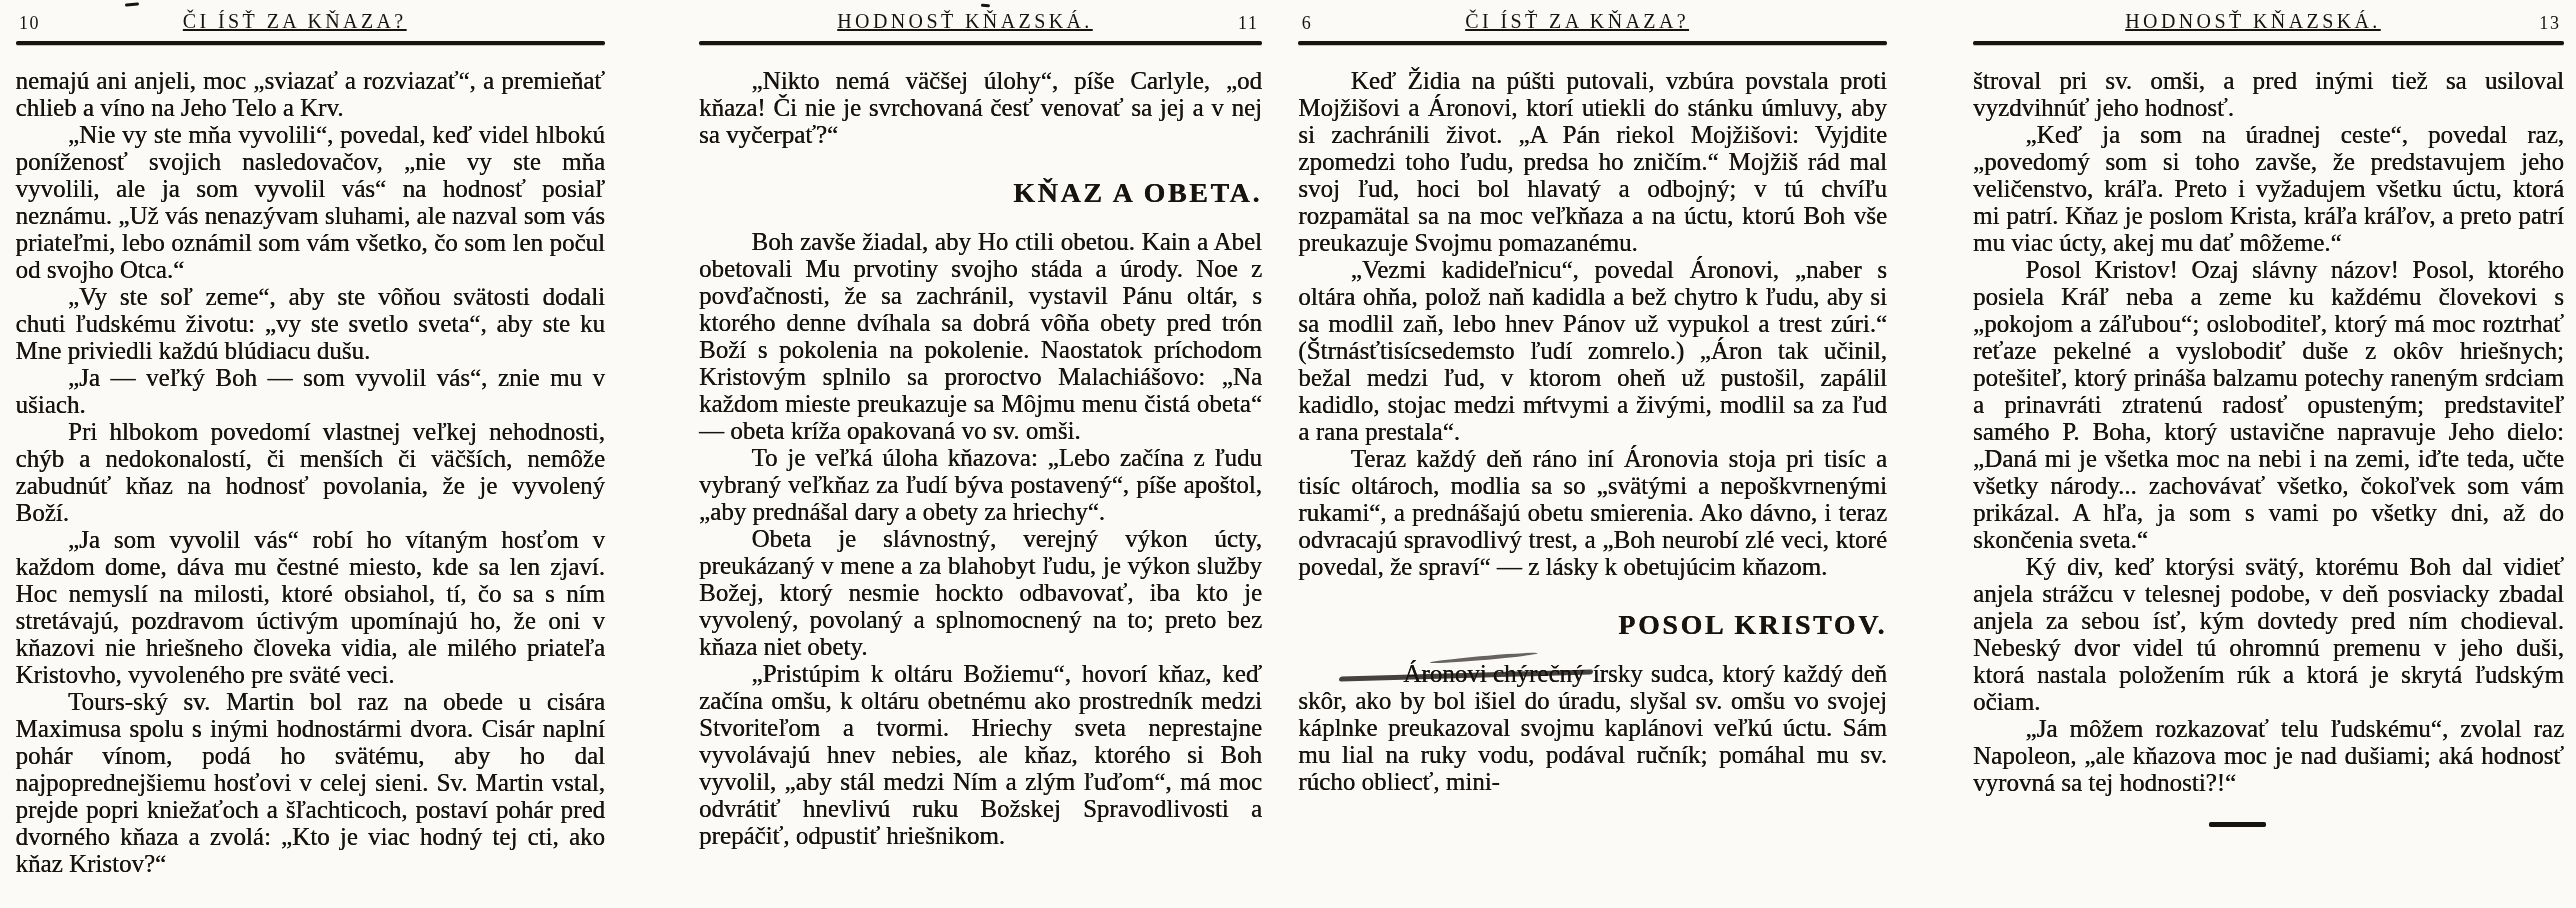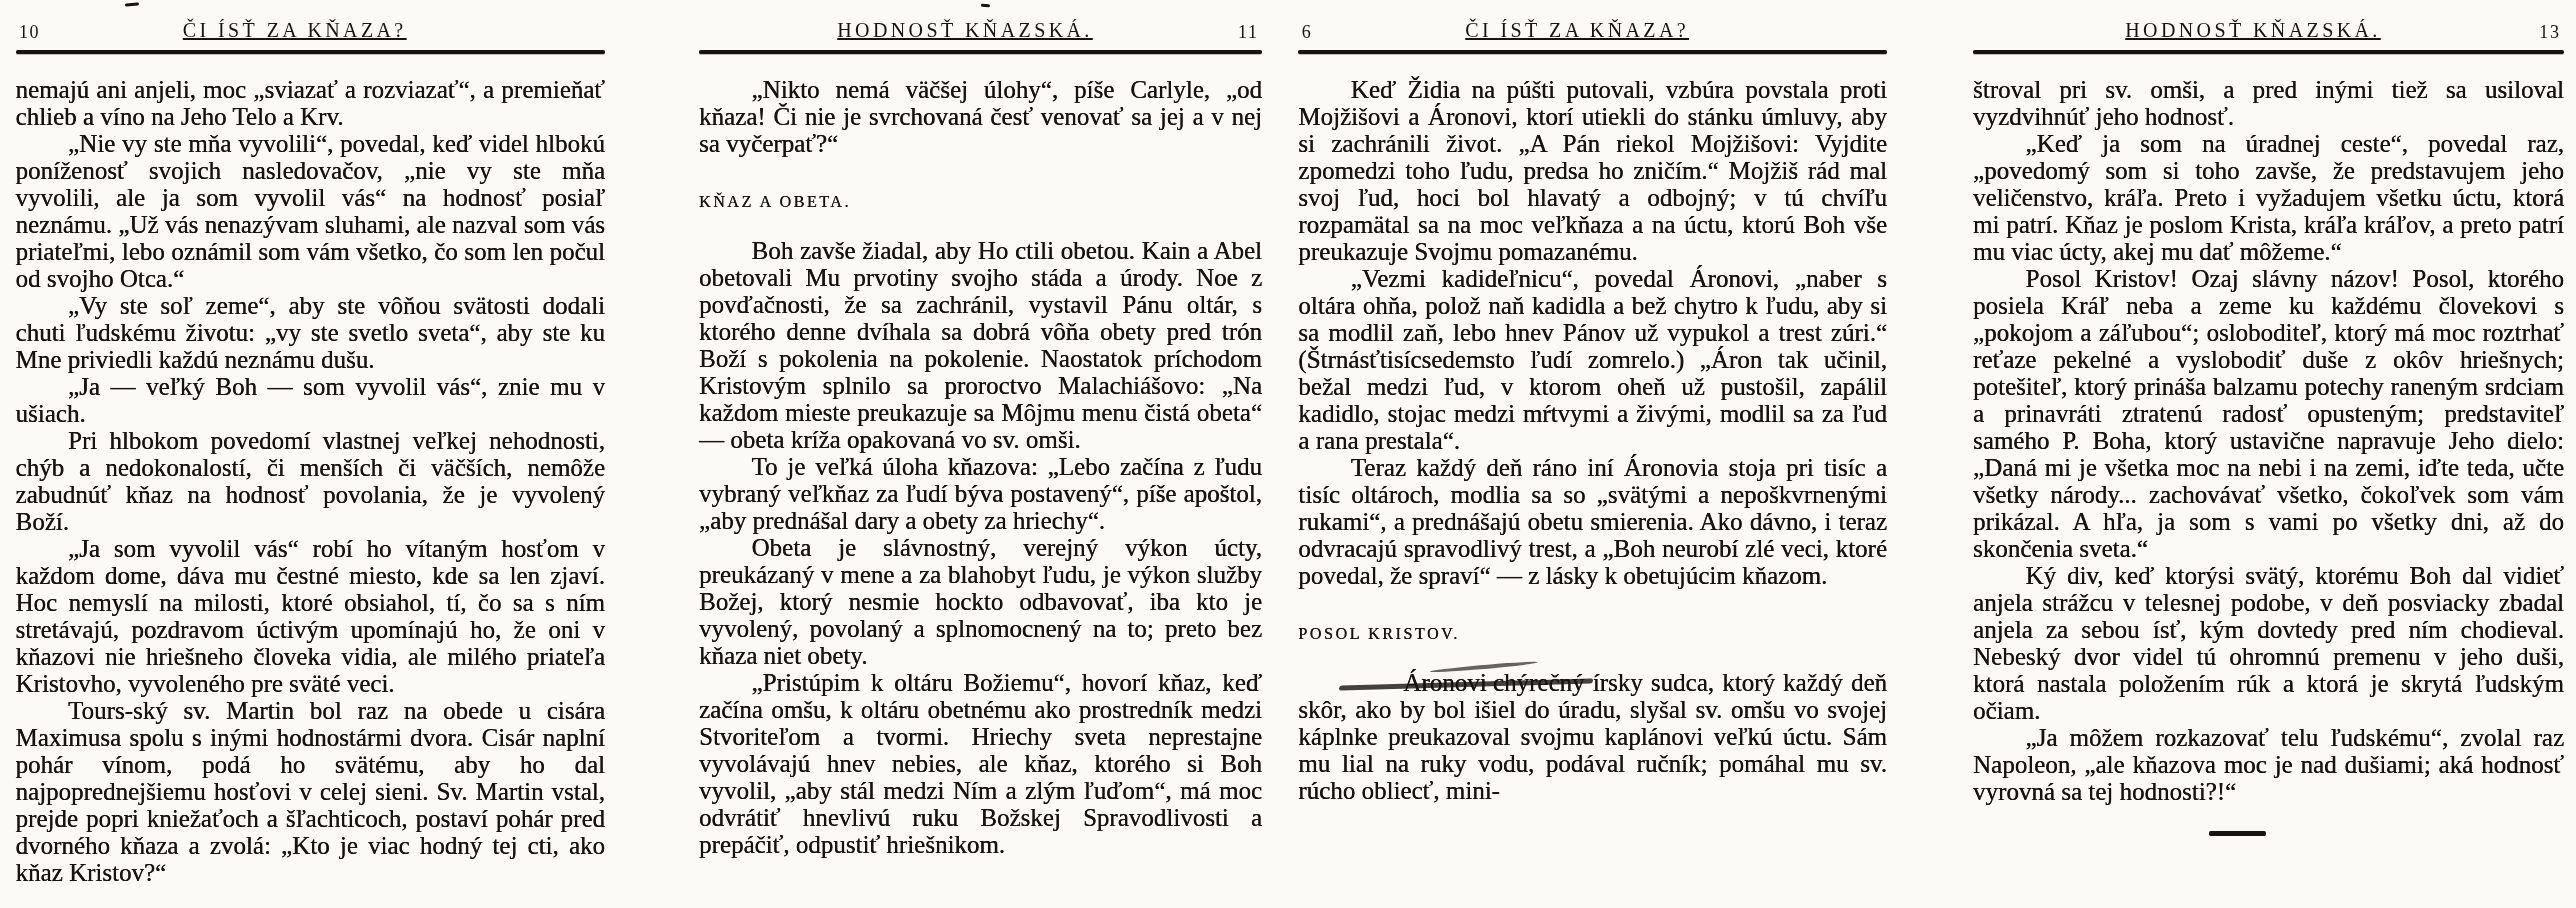--- a/index.html
+++ b/index.html
@@ -27,21 +27,21 @@
     overflow: hidden;
   }
   
   .page-10 { padding: 0 39px 0 15.5px; }
   .page-11 { padding: 0 26px 0 55px; }
   .page-12 { padding: 0 45px 0 10.3px; }
   .page-13 { padding: 0 12px 0 41px; }
 
   .page-header {
     position: relative;
-    margin-top: 19px;
+    margin-top: 10px;
     height: 26px;
   }
   .folio {
     position: absolute;
     top: 3.4px;
     font-size: 18px;
     letter-spacing: 1.7px;
   }
   .folio-left  { left: 3.4px; }
   .folio-right { right: 3.4px; }
@@ -65,23 +65,23 @@
     font-size: 25px;
     line-height: 27px;
     text-align: justify;
     text-shadow: 0.3px 0 0 currentColor;
   }
   .para { margin: 0; }
   .para.indent { text-indent: 2.1em; }
   .it { }
   .section-heading {
     margin: 31px 0 22px;
-    text-align: left;
-    font-weight: normal;
-    font-size: 16px;
+    text-align: right;
+    font-weight: bold;
+    font-size: 28px;
     letter-spacing: 2.6px;
     text-shadow: 0.3px 0 0 currentColor;
   }
   .end-rule {
     width: 57px;
     height: 4.3px;
     background: #17130f;
     border-radius: 1.7px;
     margin: 26px auto 0;
     transform: translateX(-31px);
@@ -131,21 +131,21 @@
   <section class="page page-10">
     <div class="artifact a1"></div>
     <header class="page-header">
       <span class="folio folio-left">10</span>
       <div class="running-title">ČI ÍSŤ ZA KŇAZA?</div>
     </header>
     <div class="header-rule"></div>
     <div class="page-body">
         <p class="para"><span>nemajú ani anjeli, moc „</span><span class="it">sviazať a rozviazať</span><span>“, a premieňať chlieb a víno na Jeho Telo a Krv.</span></p>
         <p class="para indent"><span>„</span><span class="it">Nie vy ste mňa vyvolili</span><span>“, povedal, keď videl hlbokú poníženosť svojich nasledovačov, „</span><span class="it">nie vy ste mňa vyvolili, ale ja som vyvolil vás</span><span>“ na hodnosť posiaľ neznámu. „</span><span class="it">Už vás nenazývam sluhami, ale nazval som vás priateľmi, lebo oznámil som vám všetko, čo som len počul od svojho Otca.“</span></p>
-        <p class="para indent"><span>„</span><span class="it">Vy ste soľ zeme</span><span>“, aby ste vôňou svätosti dodali chuti ľudskému životu: „</span><span class="it">vy ste svetlo sveta</span><span>“, aby ste ku Mne priviedli každú neznámu dušu.</span></p>
+        <p class="para indent"><span>„</span><span class="it">Vy ste soľ zeme</span><span>“, aby ste vôňou svätosti dodali chuti ľudskému životu: „</span><span class="it">vy ste svetlo sveta</span><span>“, aby ste ku Mne priviedli každú blúdiacu dušu.</span></p>
         <p class="para indent"><span>„Ja — veľký Boh — som vyvolil vás“, znie mu v ušiach.</span></p>
         <p class="para indent"><span>Pri hlbokom povedomí vlastnej veľkej nehodnosti, chýb a nedokonalostí, či menších či väčších, nemôže zabudnúť kňaz na hodnosť povolania, že je </span><span class="it">vyvolený Boží.</span></p>
         <p class="para indent"><span>„Ja som vyvolil vás“ robí ho vítaným hosťom v každom dome, dáva mu čestné miesto, kde sa len zjaví. Hoc nemyslí na milosti, ktoré obsiahol, tí, čo sa s ním stretávajú, pozdravom úctivým upomínajú ho, že oni v kňazovi nie hriešneho človeka vidia, ale milého priateľa Kristovho, vyvoleného pre sväté veci.</span></p>
         <p class="para indent"><span>Tours-ský sv. Martin bol raz na obede u cisára Maximusa spolu s inými hodnostármi dvora. Cisár naplní pohár vínom, podá ho svätému, aby ho dal najpoprednejšiemu hosťovi v celej sieni. Sv. Martin vstal, prejde popri kniežaťoch a šľachticoch, postaví pohár pred dvorného kňaza a zvolá: „Kto je viac hodný tej cti, ako kňaz Kristov?“</span></p>
       </div>
   </section>
 
   <section class="page page-11">
     <div class="artifact a2"></div>
     <header class="page-header">

